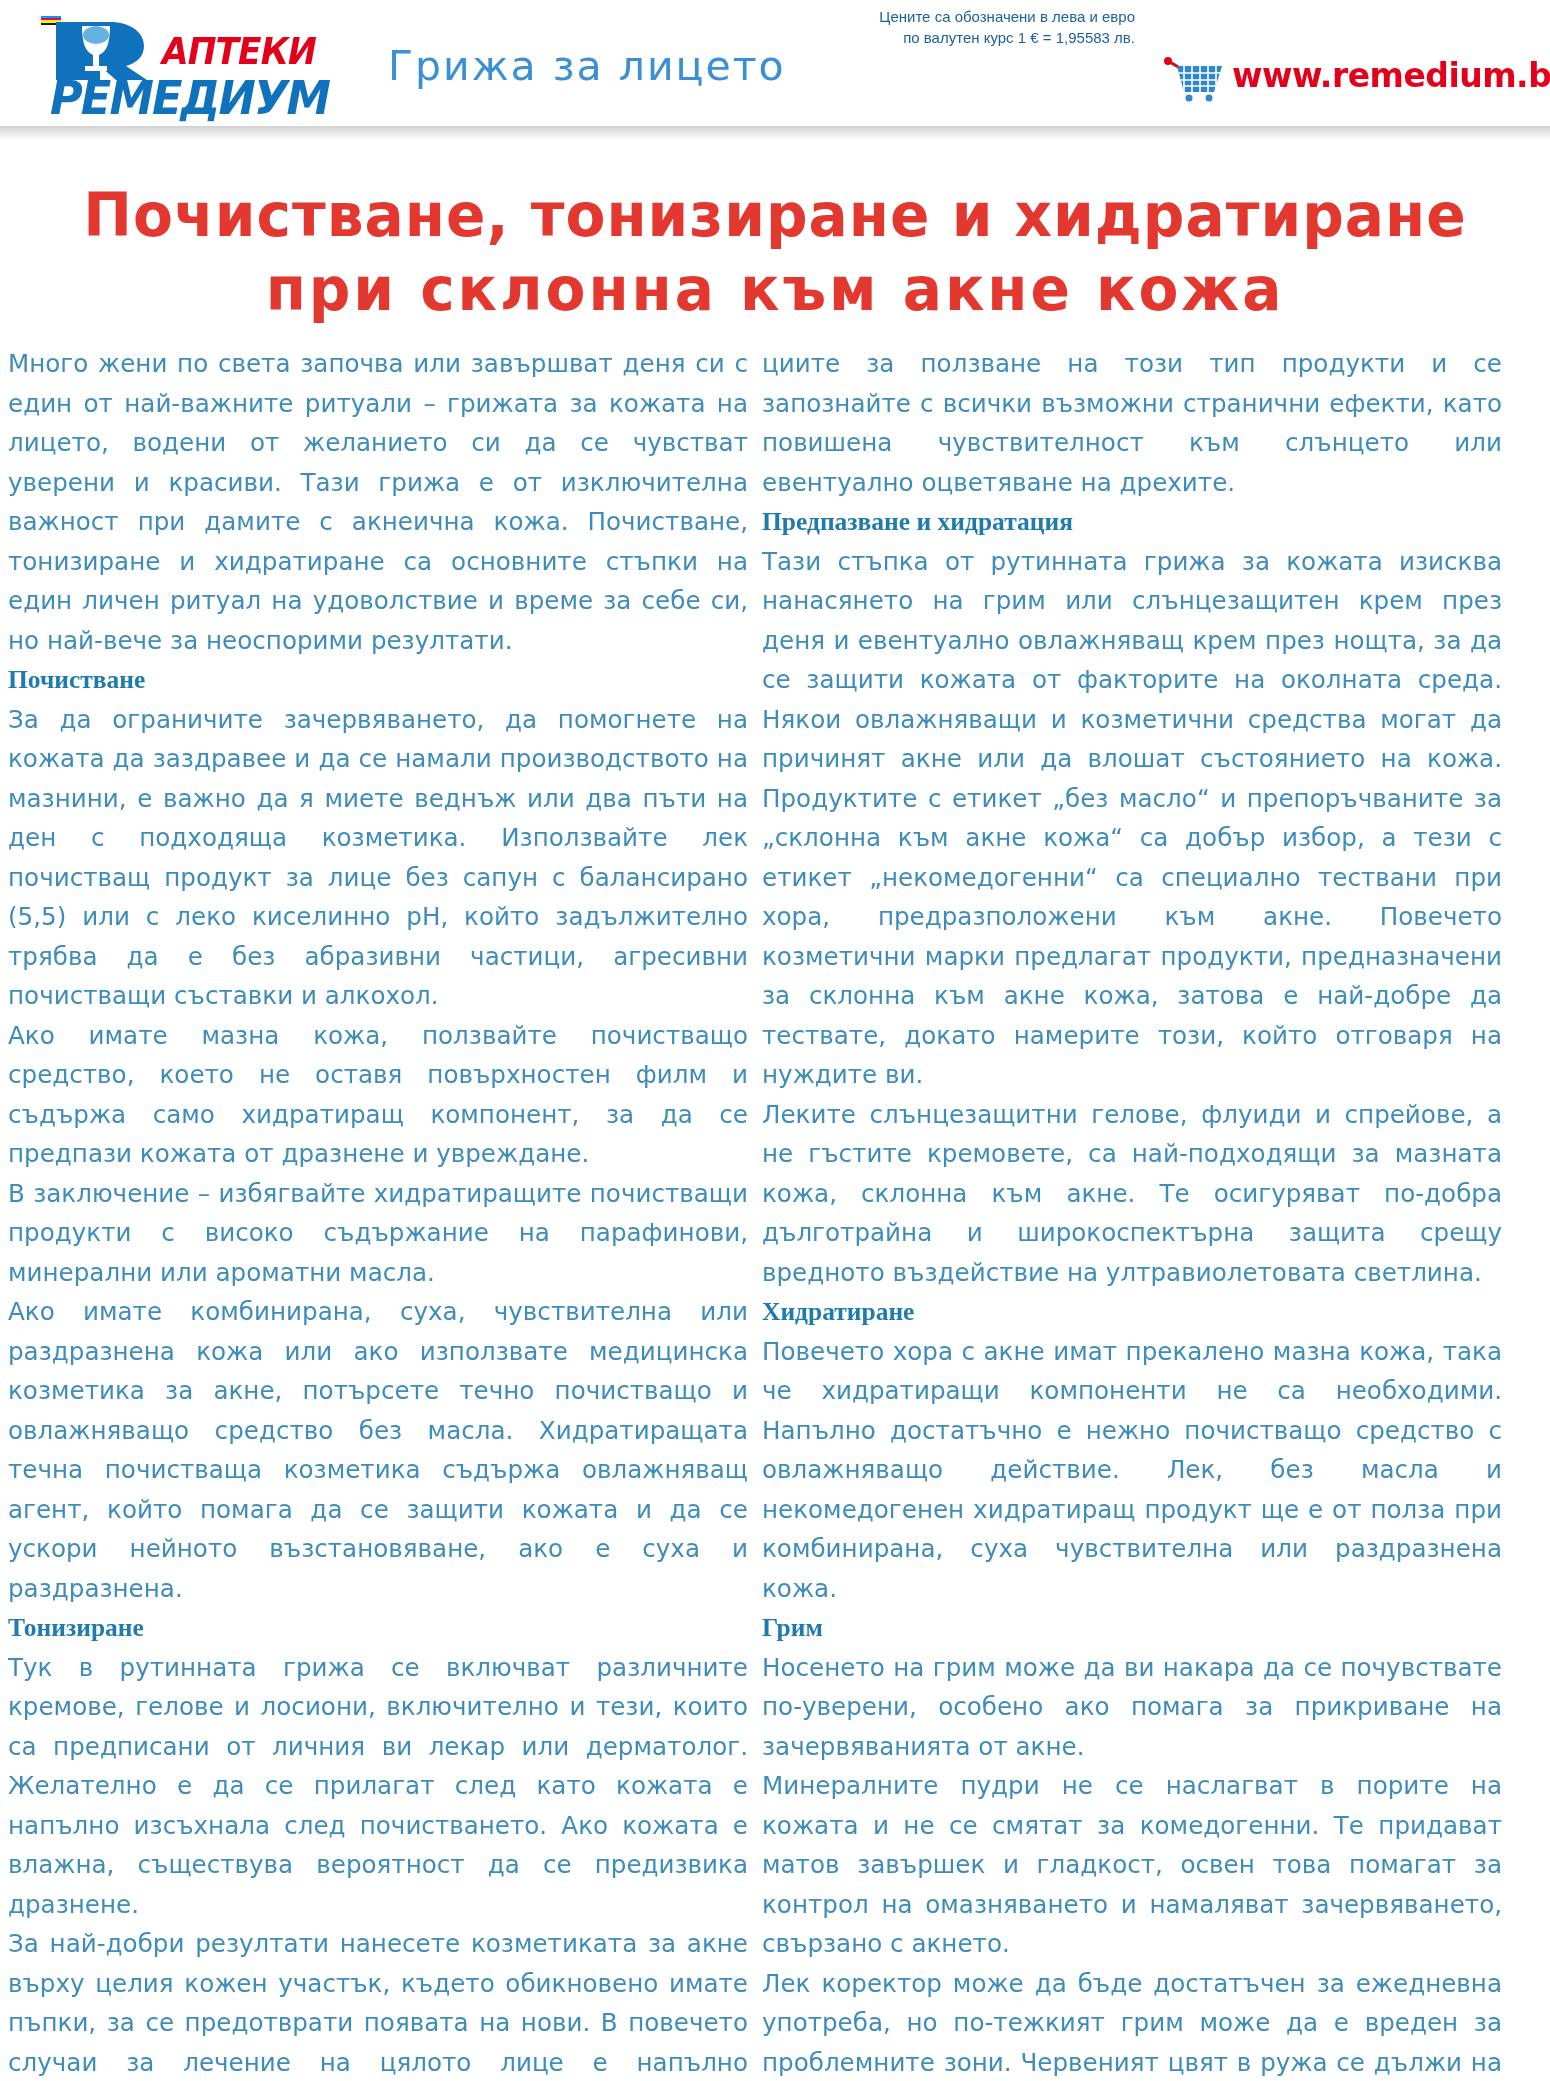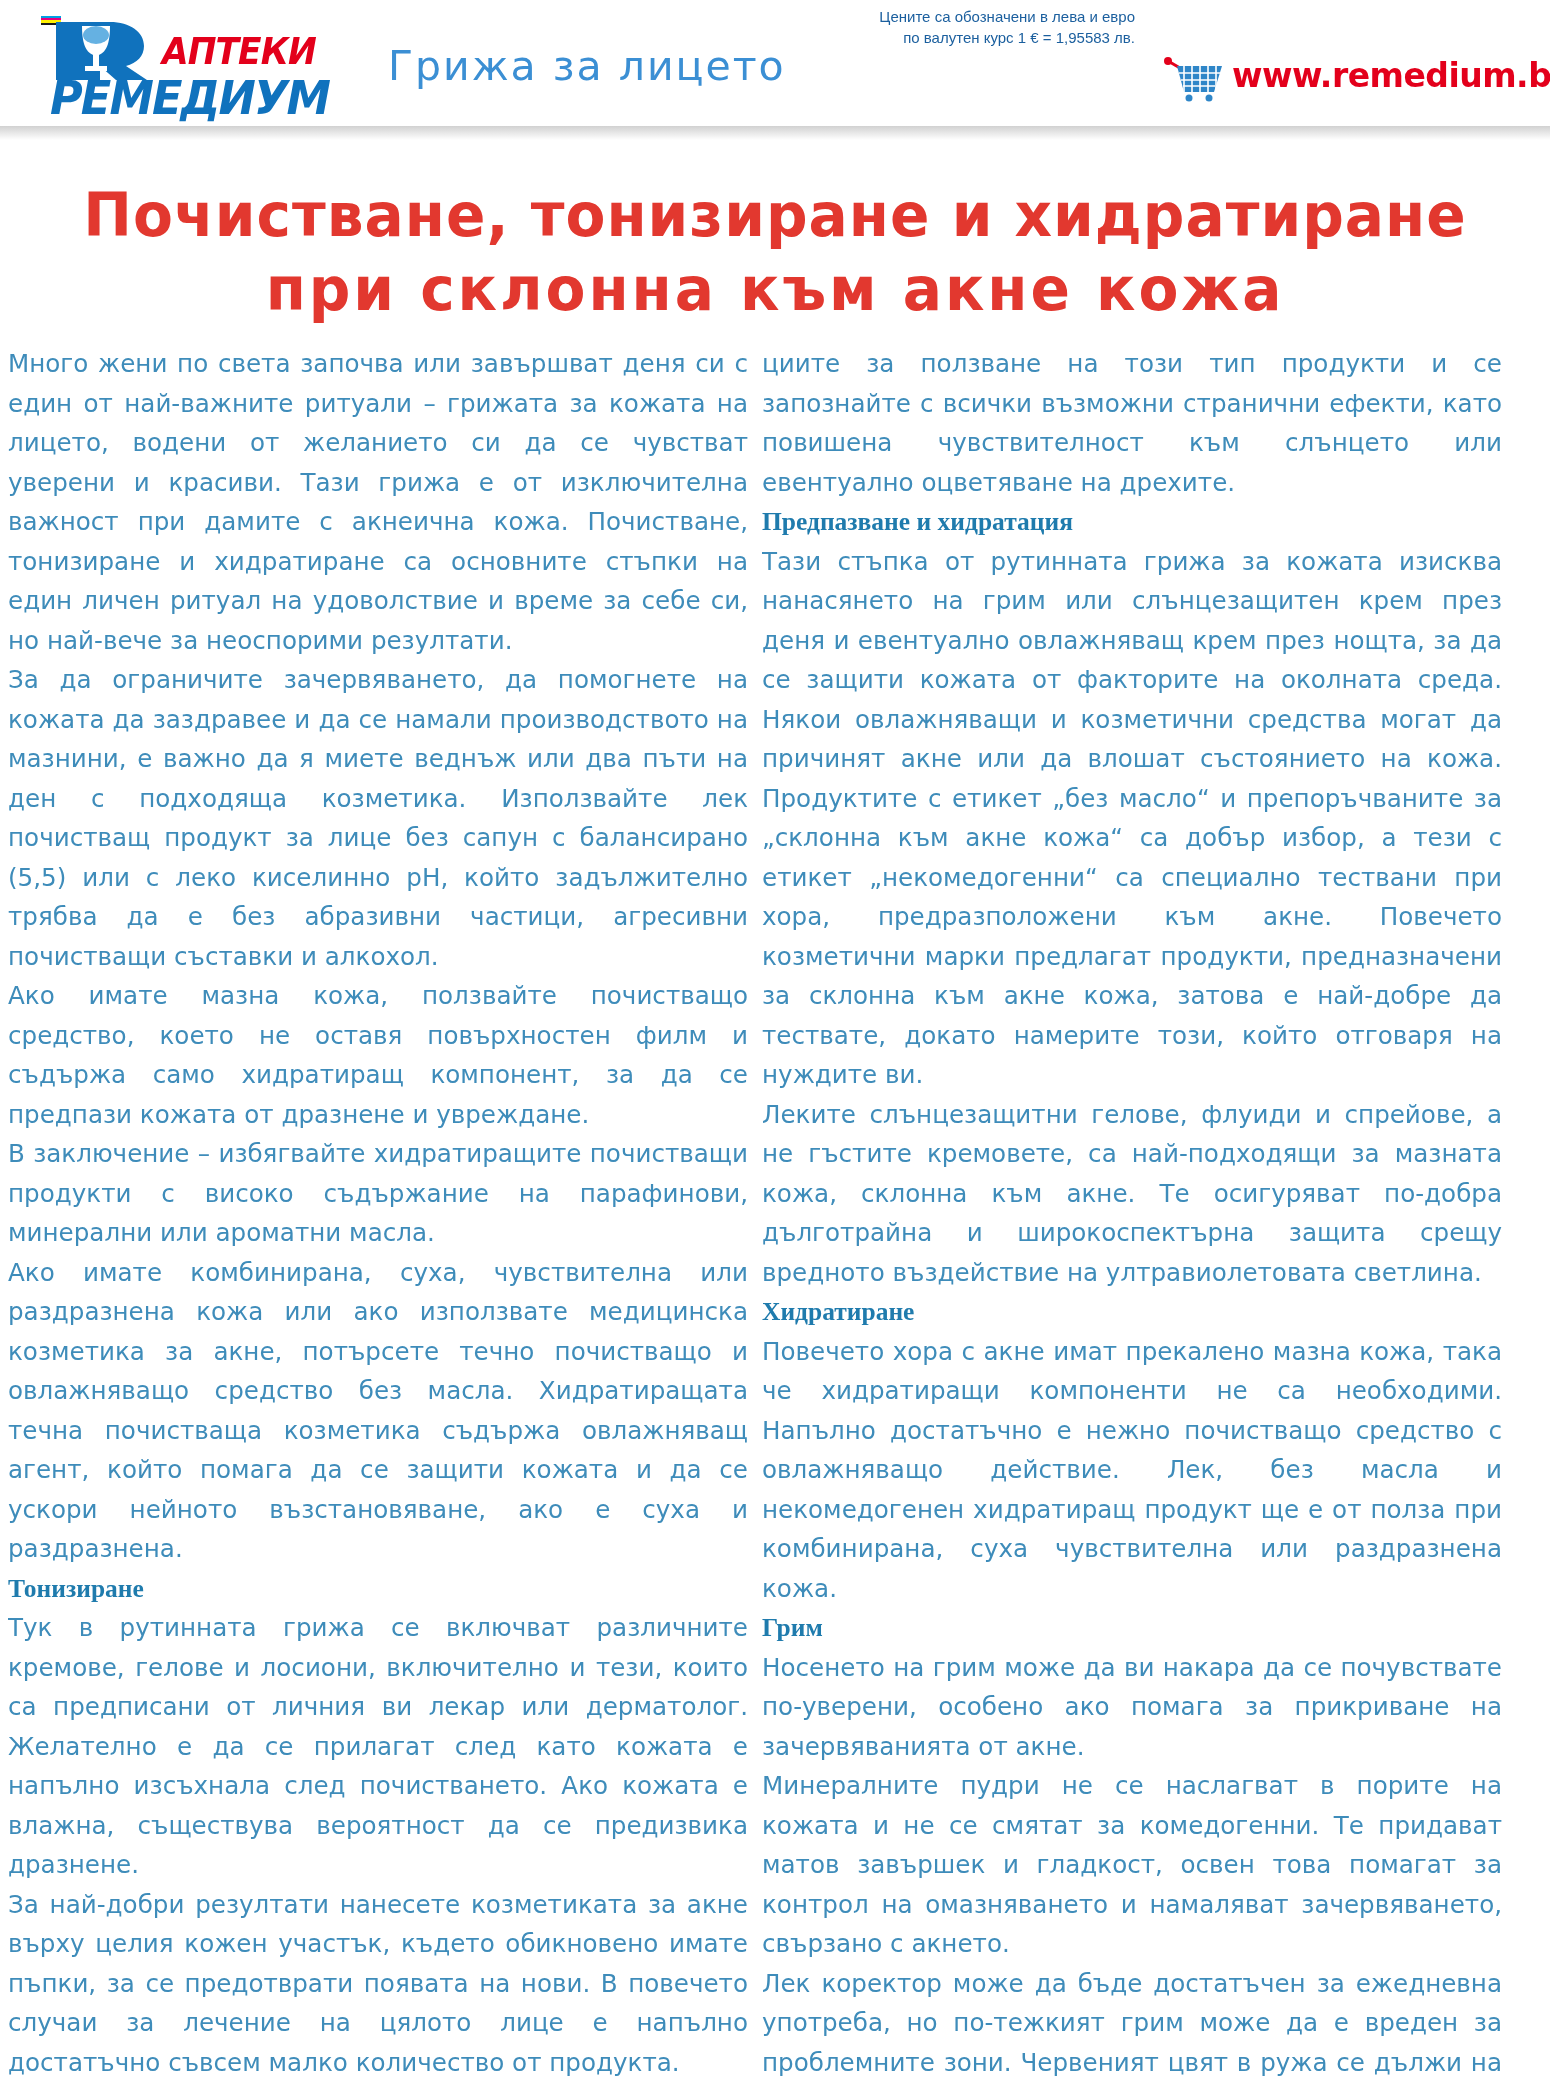--- a/index.html
+++ b/index.html
@@ -242,20 +242,21 @@
 </div>
 
 <h1 class="page-title">
   <span class="t-line l1">Почистване, тонизиране и хидратиране</span>
   <span class="t-line l2">при склонна към акне кожа</span>
 </h1>
 
 <div class="content">
   <div class="col col-left" id="col-left">
       <p class="body-par">Много жени по света започва или завършват деня си с един от най-важните ритуали – грижата за кожата на лицето, водени от желанието си да се чувстват уверени и красиви. Тази грижа е от изключителна важност при дамите с акнеична кожа. Почистване, тонизиране и хидратиране са основните стъпки на един личен ритуал на удоволствие и време за себе си, но най-вече за неоспорими резултати.</p>
+      <h3 class="sec-head">Почистване</h3>
       <p class="body-par">За да ограничите зачервяването, да помогнете на кожата да заздравее и да се намали производството на мазнини, е важно да я миете веднъж или два пъти на ден с подходяща козметика. Използвайте лек почистващ продукт за лице без сапун с балансирано (5,5) или с леко киселинно pH, който задължително трябва да е без абразивни частици, агресивни почистващи съставки и алкохол.</p>
       <p class="body-par">Ако имате мазна кожа, ползвайте почистващо средство, което не оставя повърхностен филм и съдържа само хидратиращ компонент, за да се предпази кожата от дразнене и увреждане.</p>
       <p class="body-par">В заключение – избягвайте хидратиращите почистващи продукти с високо съдържание на парафинови, минерални или ароматни масла.</p>
       <p class="body-par">Ако имате комбинирана, суха, чувствителна или раздразнена кожа или ако използвате медицинска козметика за акне, потърсете течно почистващо и овлажняващо средство без масла. Хидратиращата течна почистваща козметика съдържа овлажняващ агент, който помага да се защити кожата и да се ускори нейното възстановяване, ако е суха и раздразнена.</p>
       <h3 class="sec-head">Тонизиране</h3>
       <p class="body-par">Тук в рутинната грижа се включват различните кремове, гелове и лосиони, включително и тези, които са предписани от личния ви лекар или дерматолог. Желателно е да се прилагат след като кожата е напълно изсъхнала след почистването. Ако кожата е влажна, съществува вероятност да се предизвика дразнене.</p>
       <p class="body-par">За най-добри резултати  нанесете козметиката за акне върху целия кожен участък, където обикновено имате пъпки, за се предотврати появата на нови. В повечето случаи за лечение на цялото лице е напълно достатъчно съвсем малко количество от продукта.</p>
     </div>
   <div class="col col-right" id="col-right">
       <p class="body-par">циите за ползване на този тип продукти и се запознайте с всички възможни странични ефекти, като повишена чувствителност към слънцето или евентуално оцветяване на дрехите.</p>

